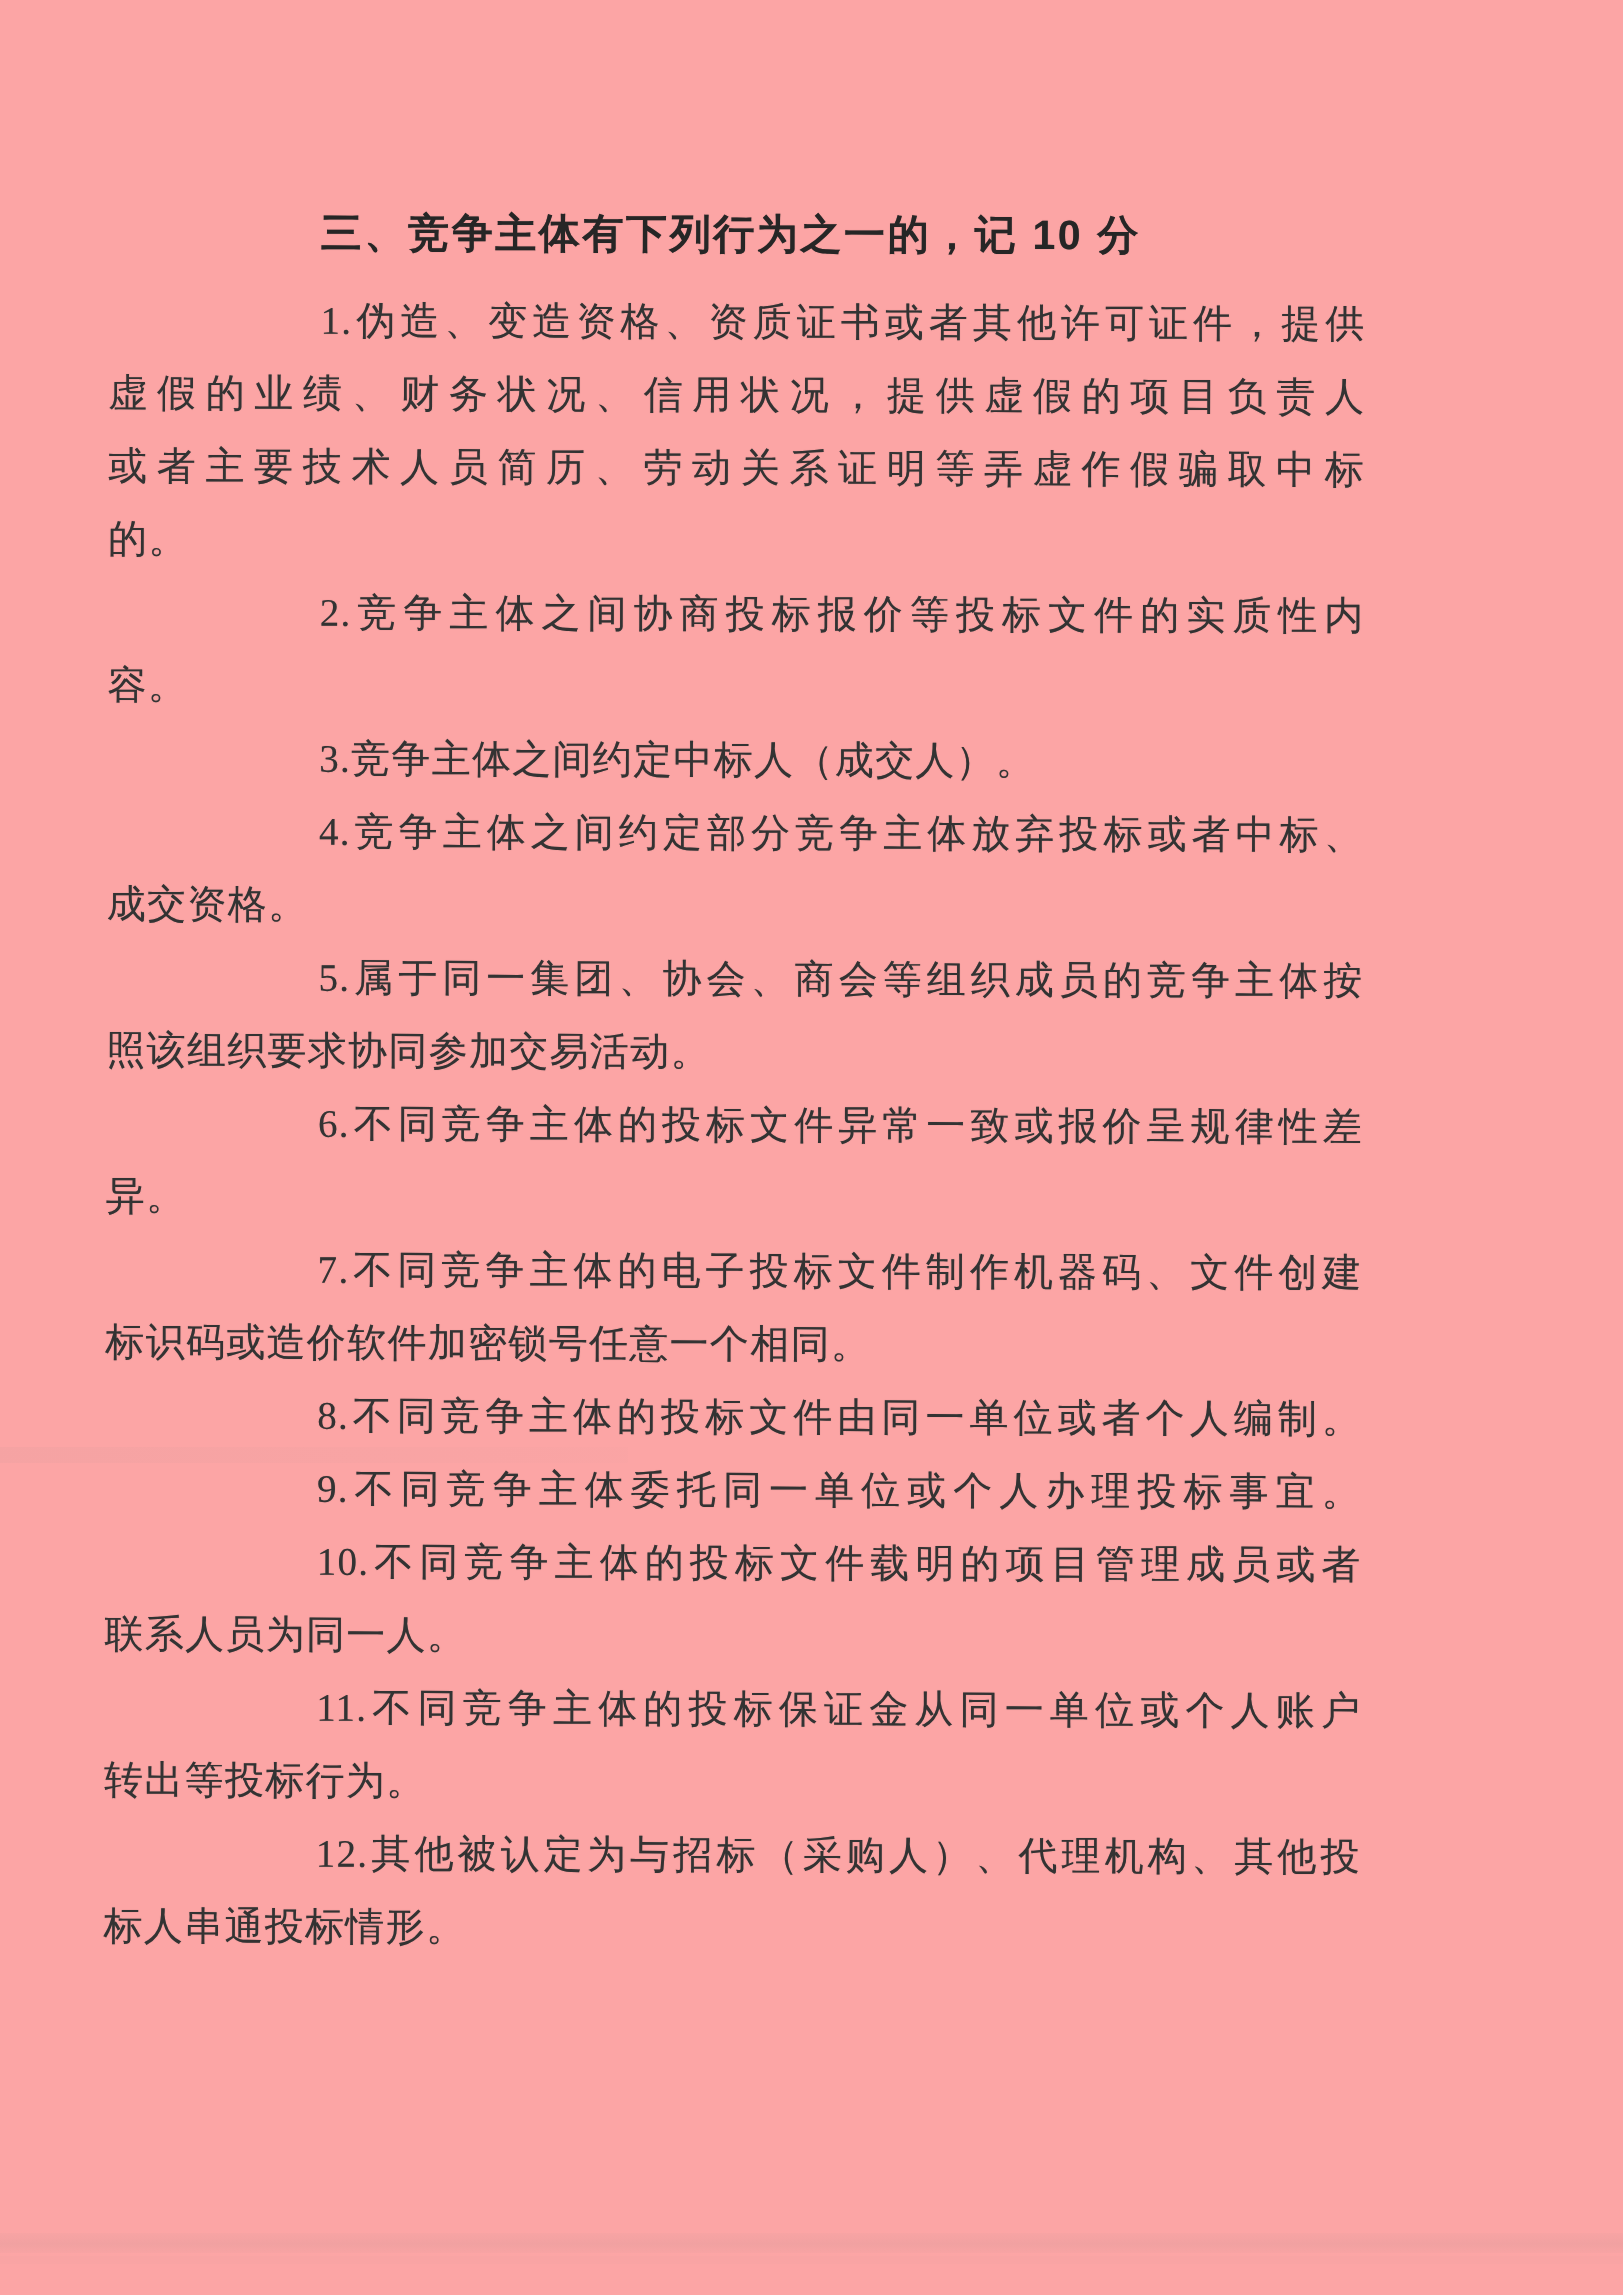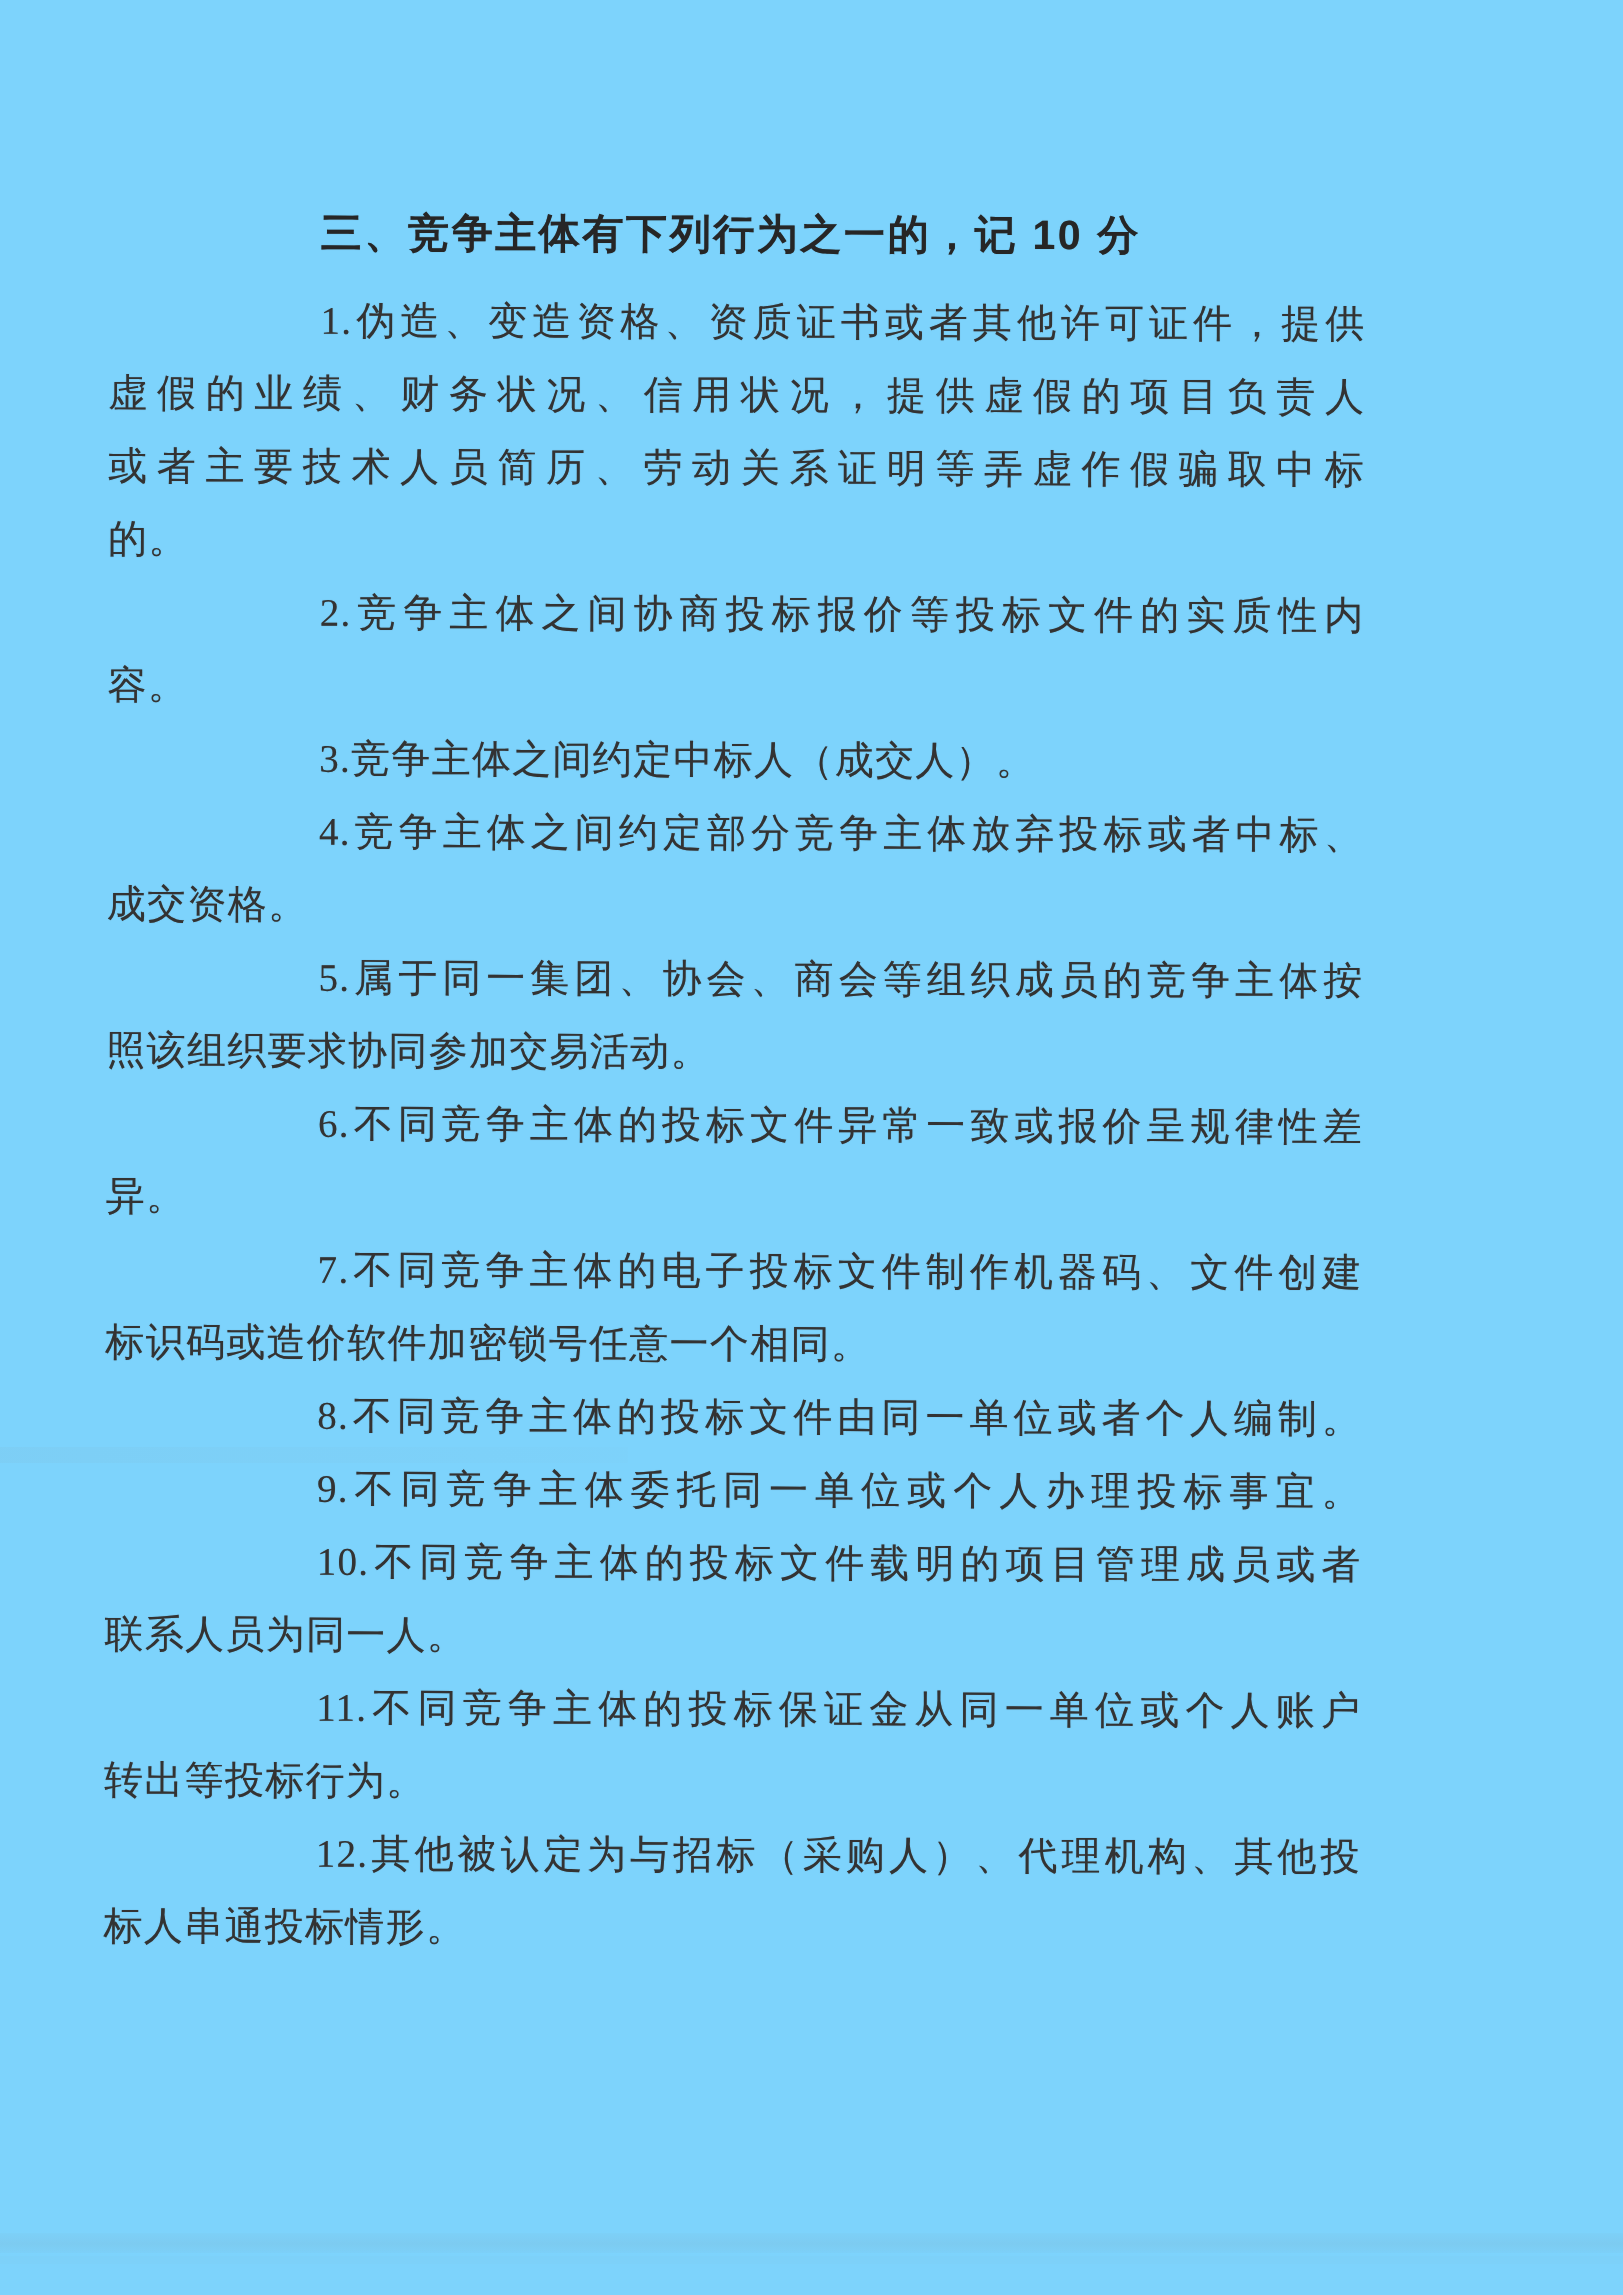--- a/index.html
+++ b/index.html
@@ -4,21 +4,21 @@
 <style>
   html, body {
     margin: 0;
     padding: 0;
     background: #ffffff;
   }
   .page {
     position: relative;
     width: 1624px;
     height: 2295px;
-    background: #7dd3fc;
+    background: #fca5a5;
     overflow: hidden;
     font-family: "Liberation Serif", "DejaVu Serif", serif;
   }
   .content {
     position: absolute;
     left: 109px;
     top: 196px;
     width: 1257px;
     transform: rotate(0.18deg);
     transform-origin: left top;

